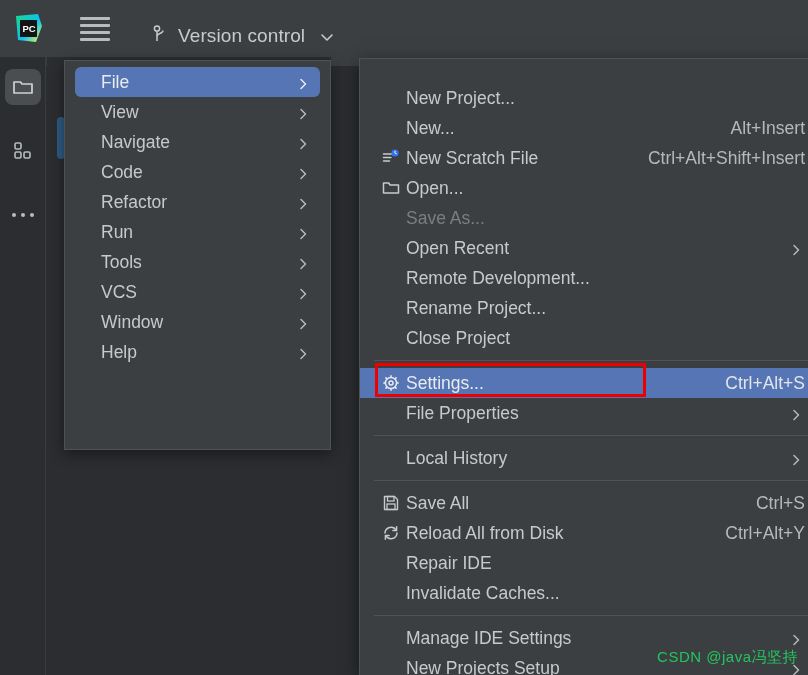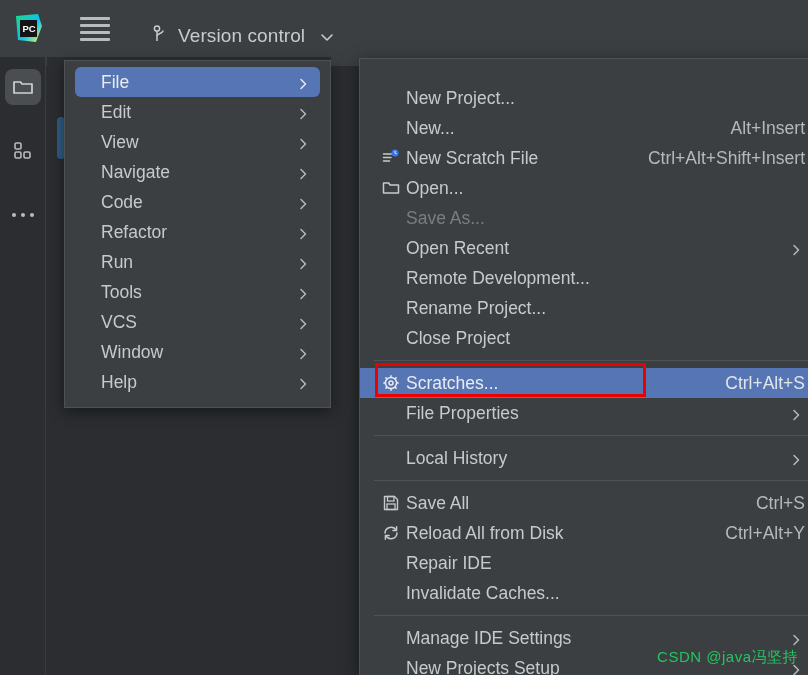--- a/index.html
+++ b/index.html
@@ -143,21 +143,21 @@
     left: 10px; top: 60px;
     width: 8px; height: 42px;
     background: #2f5c86;
     border-radius: 4px;
   }
 
   
   .menu-main {
     position: absolute;
     left: 64px; top: 60px;
-    width: 267px; height: 348px;
+    width: 267px; height: 390px;
     background: #3c3f41;
     border: 1px solid #4e5254;
     box-sizing: border-box;
     padding: 6px 0 6px 0;
     box-shadow: 0 4px 14px rgba(0,0,0,.45);
   }
   .mi {
     position: relative;
     height: 30px;
     margin: 0 10px;
@@ -428,26 +428,20 @@
 
   <div class="menu-main">
     <div id="main-menu-items">
         <div class="mi selected">
           <span>File</span>
           <span class="arrow"><svg width="14" height="14" viewBox="0 0 14 14">
               <path d="M5 2.5 L9.5 7 L5 11.5" stroke="#e9ebed" stroke-width="1.5" fill="none" stroke-linecap="round" stroke-linejoin="round"></path>
             </svg></span>
         </div>
         <div class="mi">
-          <span>Edit</span>
-          <span class="arrow"><svg width="14" height="14" viewBox="0 0 14 14">
-              <path d="M5 2.5 L9.5 7 L5 11.5" stroke="#b6b9bb" stroke-width="1.5" fill="none" stroke-linecap="round" stroke-linejoin="round"></path>
-            </svg></span>
-        </div>
-        <div class="mi">
           <span>View</span>
           <span class="arrow"><svg width="14" height="14" viewBox="0 0 14 14">
               <path d="M5 2.5 L9.5 7 L5 11.5" stroke="#b6b9bb" stroke-width="1.5" fill="none" stroke-linecap="round" stroke-linejoin="round"></path>
             </svg></span>
         </div>
         <div class="mi">
           <span>Navigate</span>
           <span class="arrow"><svg width="14" height="14" viewBox="0 0 14 14">
               <path d="M5 2.5 L9.5 7 L5 11.5" stroke="#b6b9bb" stroke-width="1.5" fill="none" stroke-linecap="round" stroke-linejoin="round"></path>
             </svg></span>
@@ -567,21 +561,21 @@
                 <path d="M9 14.8 L9 16.2"></path>
                   <path d="M1.8 9 L3.2 9"></path>
                 <path d="M14.8 9 L16.2 9"></path>
                   <path d="M3.9 3.9 L4.9 4.9"></path>
                 <path d="M13.1 13.1 L14.1 14.1"></path>
                   <path d="M14.1 3.9 L13.1 4.9"></path>
                 <path d="M4.9 13.1 L3.9 14.1"></path>
                 </g>
             </svg>
           </span>
-          <span class="sm-label">Scratches...</span>
+          <span class="sm-label">Settings...</span>
           <span class="sm-shortcut">Ctrl+Alt+S</span>
         </div>
         <div class="sm-item">
           <span class="sm-icon"></span>
           <span class="sm-label">File Properties</span>
           <span class="sm-arrow"><svg width="14" height="14" viewBox="0 0 14 14">
               <path d="M5 2.5 L9.5 7 L5 11.5" stroke="#b6b9bb" stroke-width="1.5" fill="none" stroke-linecap="round" stroke-linejoin="round"></path>
             </svg></span>
         </div>
         <div class="sm-sep"></div>

